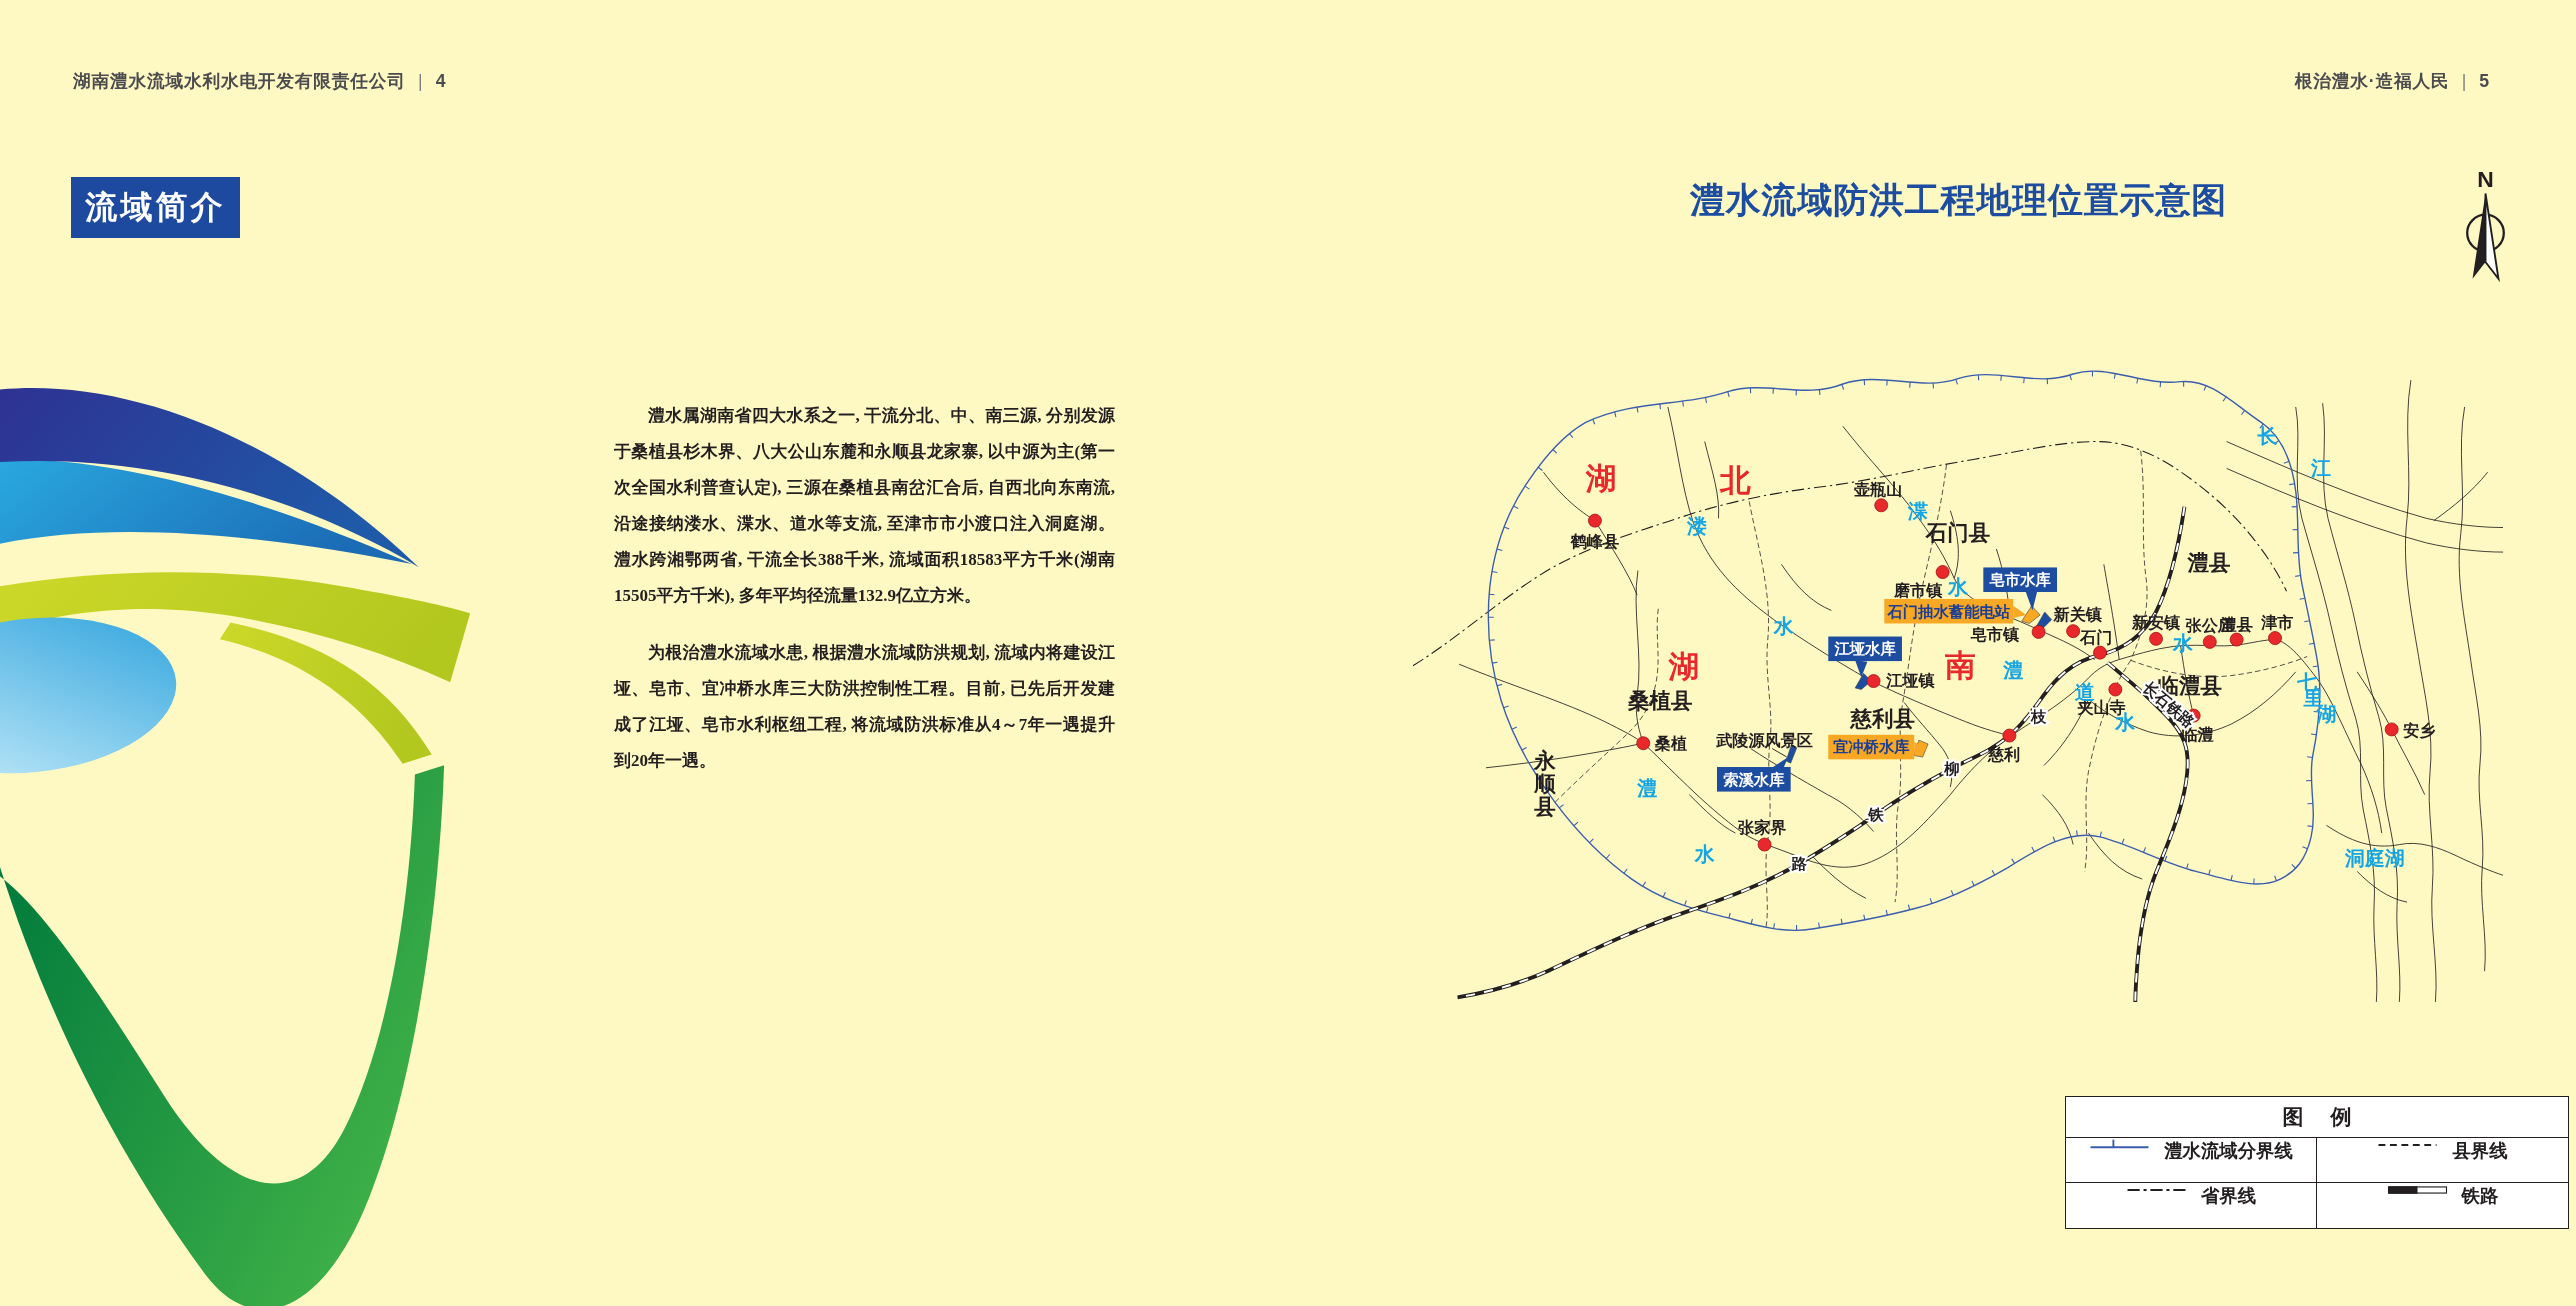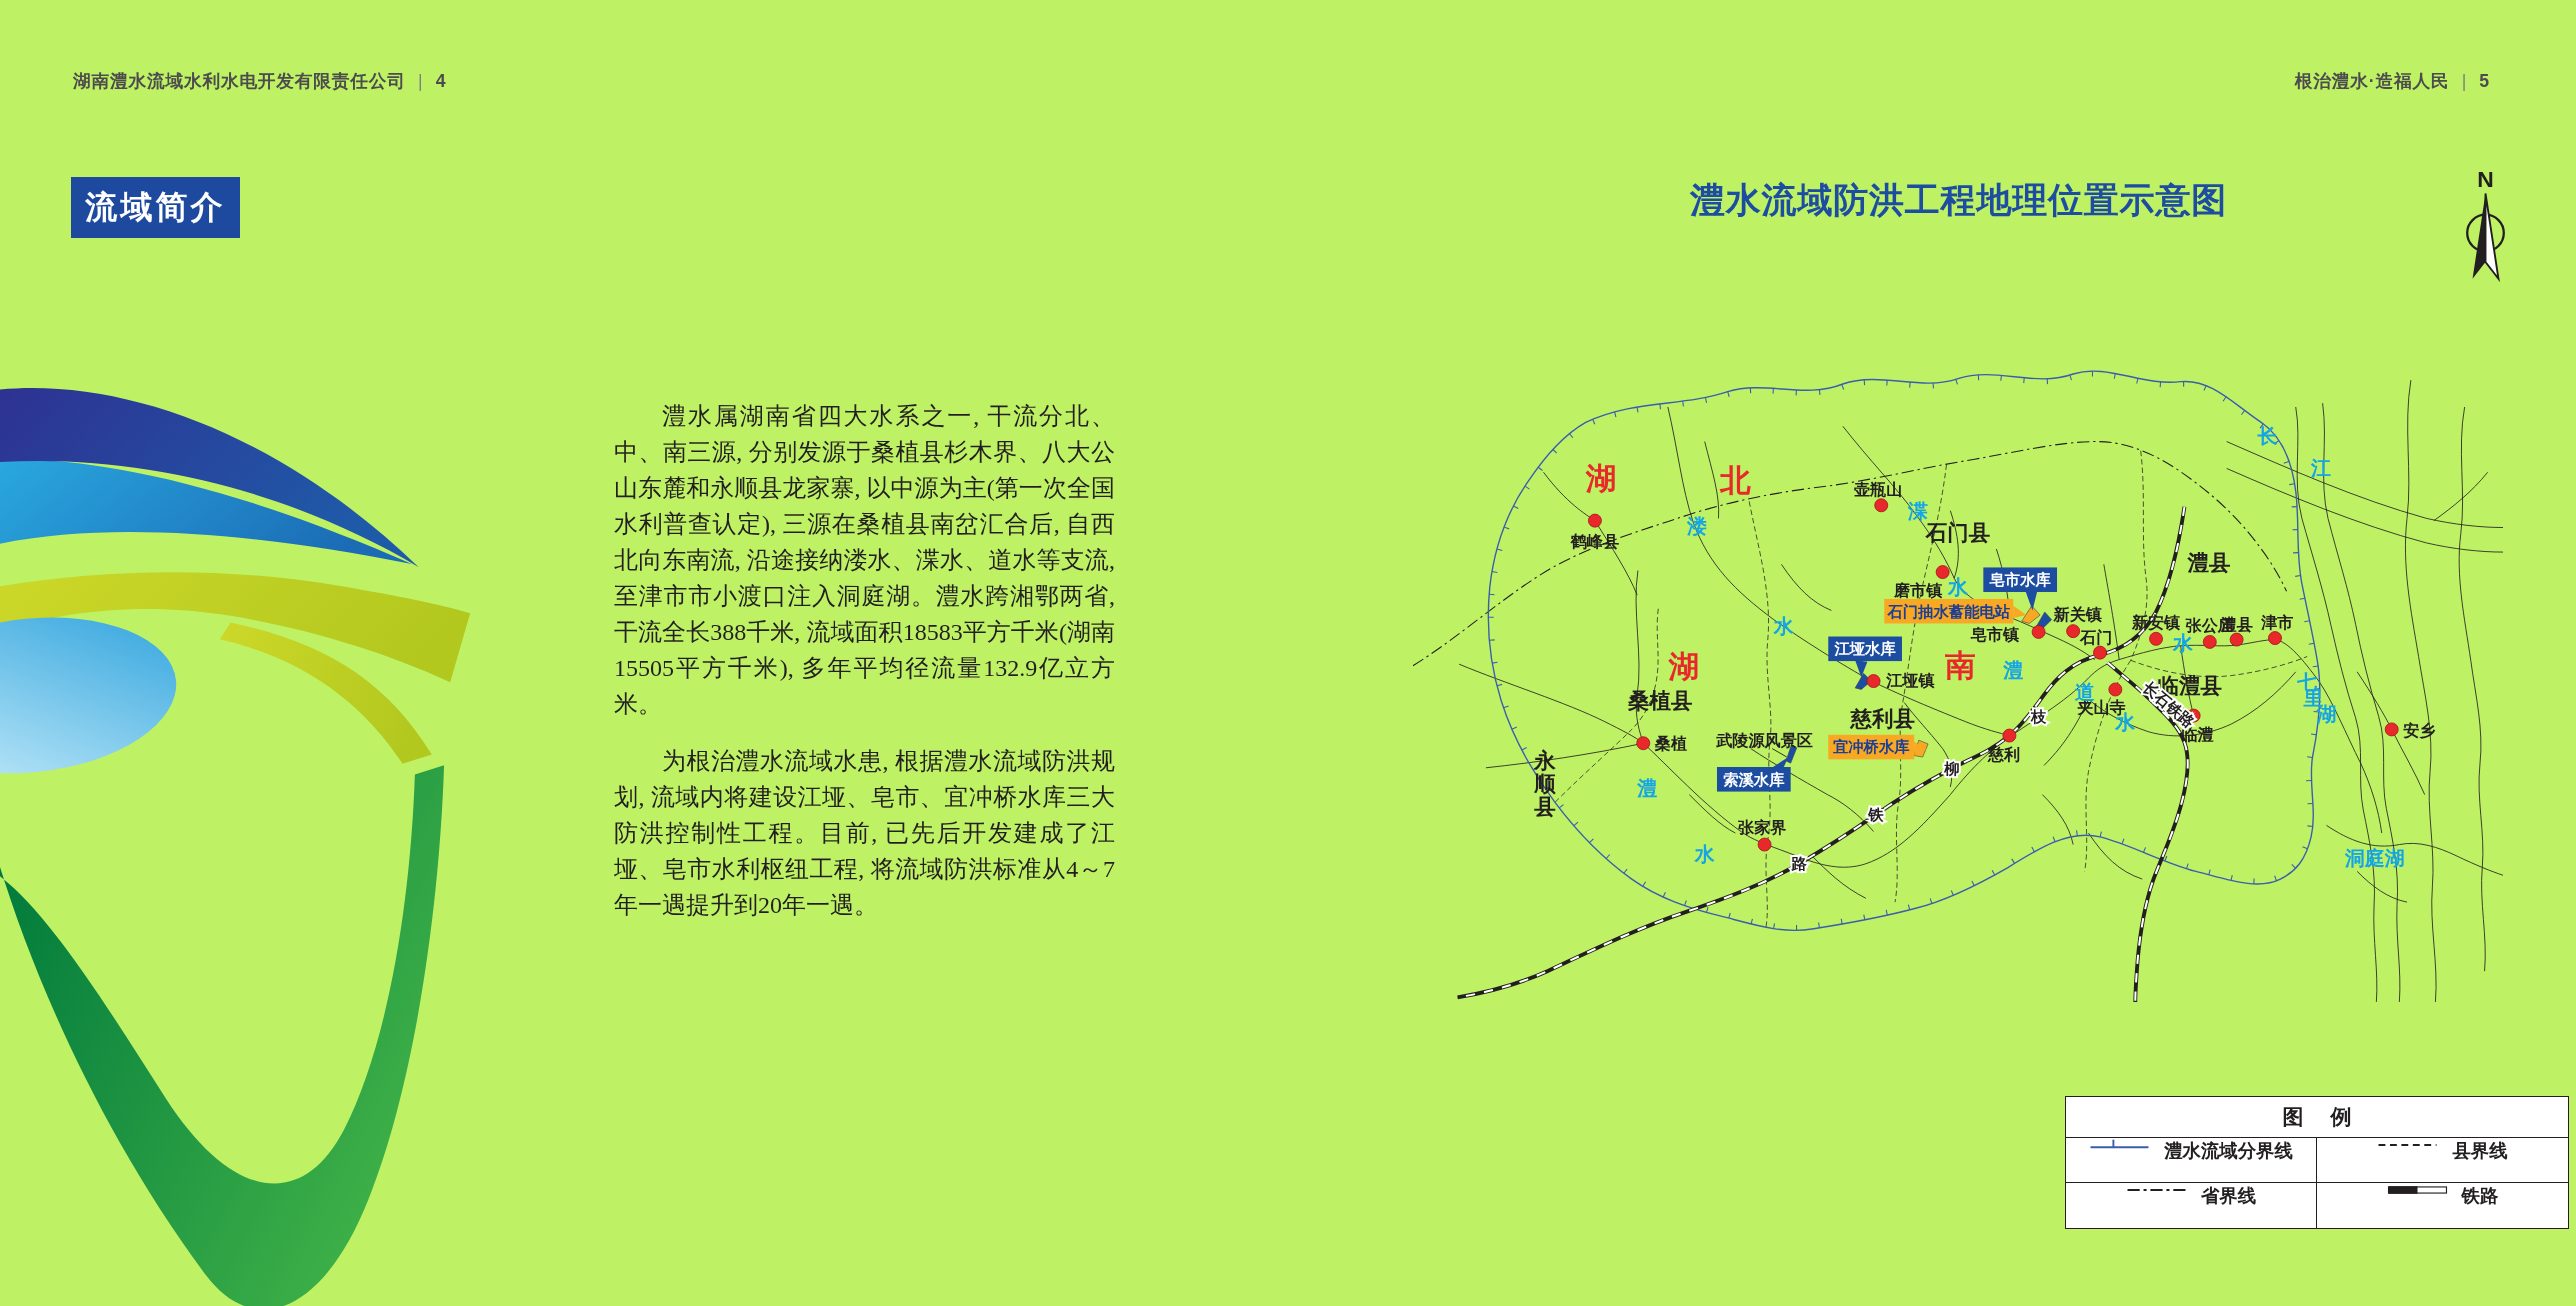--- a/index.html
+++ b/index.html
@@ -1,29 +1,29 @@
 <!DOCTYPE html>
 <html style="font-size:12.3px"><head>
 <meta charset="utf-8">
 <style>
   html,body{margin:0;padding:0;background:#e8e8e8;}
-  .spread{position:relative;width:2576px;height:1306px;background:#bef264;overflow:hidden;
+  .spread{position:relative;width:2576px;height:1306px;background:#fef9c3;overflow:hidden;
           font-family:"Liberation Sans",sans-serif;}
   
   .hdr{position:absolute;top:69px;font-size:17.7px;font-weight:bold;color:#4c4c4e;letter-spacing:0.8px;display:flex;align-items:center;}
   .hdr-left{left:73px;}
   .hdr-right{right:86px;}
   .hdr .divider{margin:0 12.3px;font-weight:normal;color:#808083;}
   
   .section-title-box{position:absolute;left:71px;top:177px;width:169px;height:61px;background:#1d4a9e;
           display:flex;align-items:center;justify-content:center;color:#ffffff;font-size:32px;font-weight:bold;letter-spacing:3.1px;text-align:center;}
   
   .body-text{position:absolute;left:614px;top:398px;width:501px;}
   .body-text p{margin:0 0 21px 0;text-indent:2em;text-align:justify;color:#231f20;
-          font-family:"Liberation Serif",serif;font-weight:normal;font-size:24px;line-height:36px;}
+          font-family:"Liberation Serif",serif;font-weight:bold;font-size:17px;line-height:36px;}
   
   .logo{position:absolute;left:0;top:369px;}
   
   .map-title{position:absolute;left:1690px;top:177px;font-size:35px;font-weight:bold;color:#1c4da1;letter-spacing:0.8px;}
   
   .compass{position:absolute;left:2455px;top:166px;}
   
   .mapsvg{position:absolute;left:1413px;top:334px;}
   .river-line{fill:none;stroke:#231f20;stroke-width:1.1px;}
   .county-line{fill:none;stroke:#231f20;stroke-width:1px;stroke-dasharray:7 4;}

